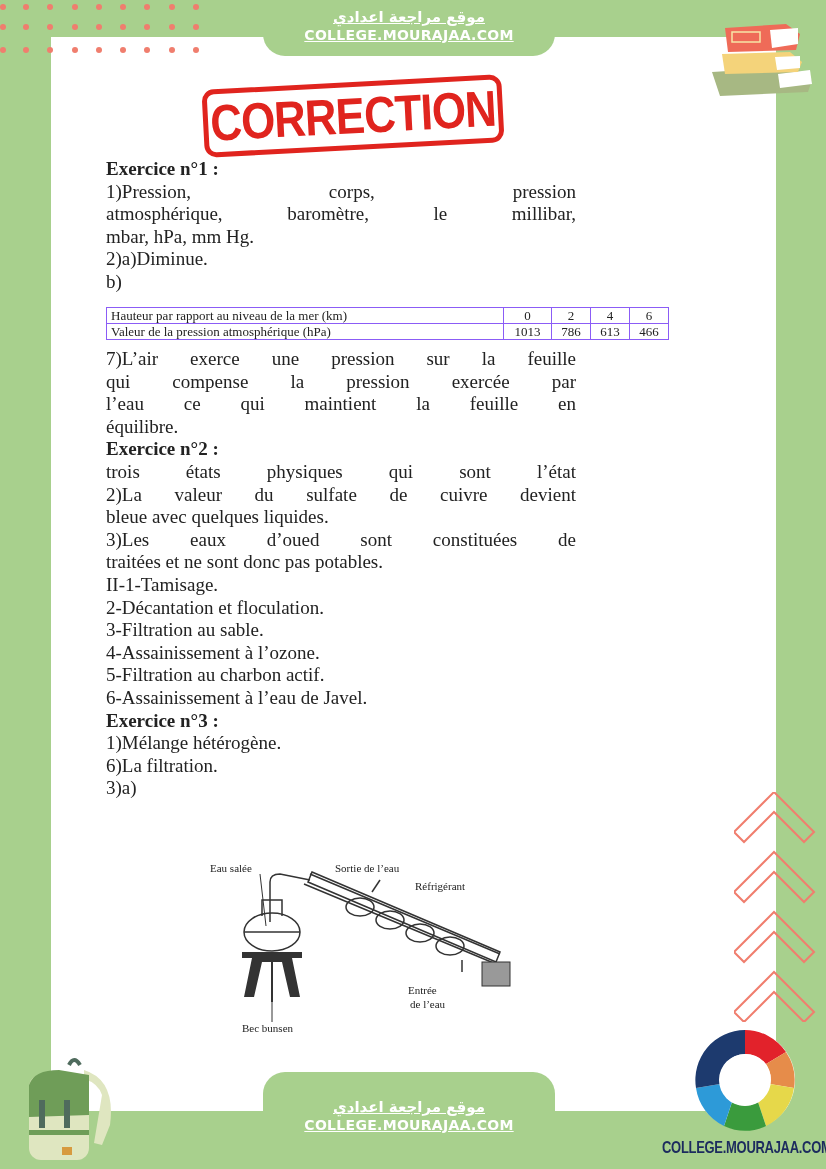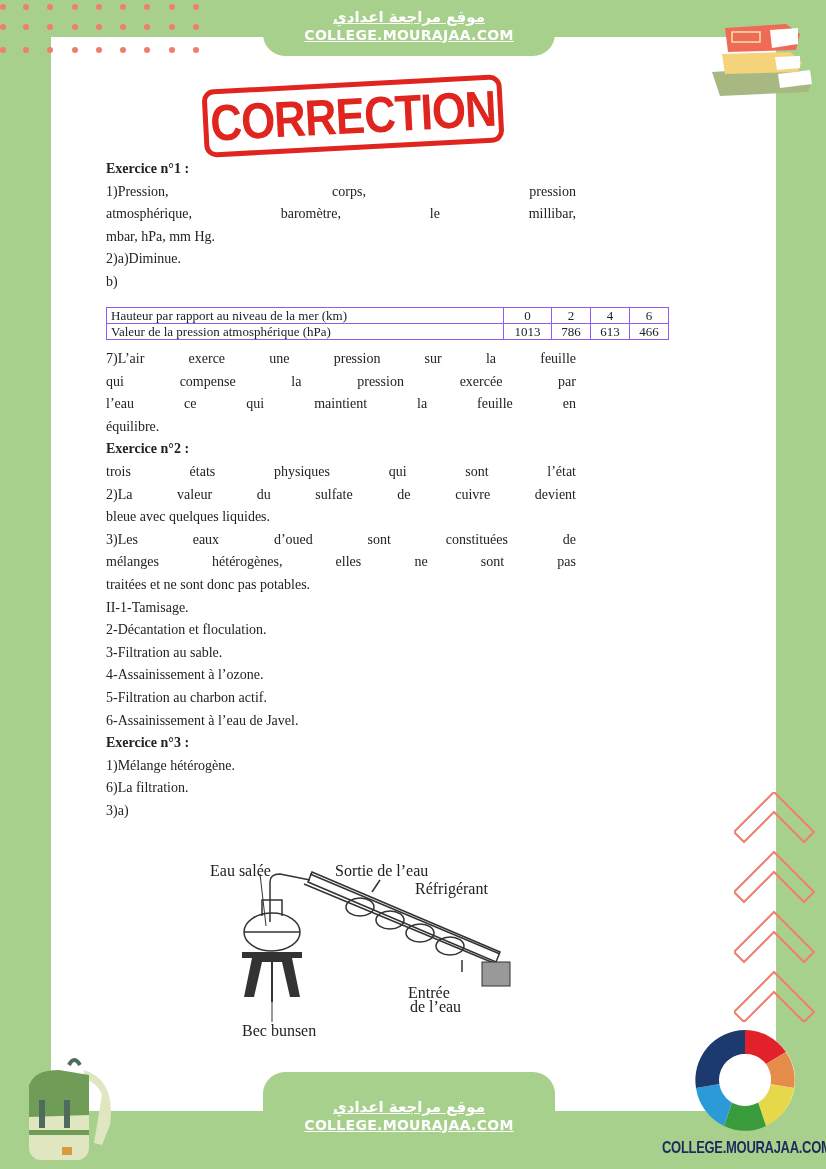--- a/index.html
+++ b/index.html
@@ -7,29 +7,29 @@
   .inner { position:absolute; left:51px; top:37px; width:725px; height:1074px; background:#ffffff; }
   .dots { position:absolute; left:0; top:0; }
   .dot { position:absolute; width:6px; height:6px; border-radius:50%; background:#f07e6e; }
   .tab { position:absolute; left:263px; width:292px; background:#a8d08d; border-radius:22px; text-align:center; color:#fff; font-family:"DejaVu Sans", sans-serif; }
   .tab.top { top:-20px; height:76px; padding-top:28px; box-sizing:border-box; }
   .tab.bottom { top:1072px; height:120px; padding-top:26px; box-sizing:border-box; }
   .tab .ar { font-size:15px; font-weight:bold; text-decoration:underline; line-height:18px; direction:rtl; }
   .tab .en { font-size:14px; font-weight:bold; text-decoration:underline; letter-spacing:0.3px; line-height:18px; }
   .stamp { position:absolute; left:203px; top:82px; width:300px; height:68px; transform:rotate(-3deg); border:5px solid #e0241e; border-radius:12px; box-sizing:border-box; display:flex; align-items:center; justify-content:center; }
   .stamp span { color:#e0241e; font-family:"Liberation Sans", sans-serif; font-weight:bold; font-size:44px; letter-spacing:-1px; transform:scaleY(1.15); }
-  .scan { position:absolute; left:106px; top:158px; width:470px; color:#222; font-size:14px; line-height:22.6px; }
+  .scan { position:absolute; left:106px; top:158px; width:470px; color:#222; font-size:19px; line-height:22.6px; }
   .scan p { margin:0; }
   .scan .h { font-weight:bold; }
   .just { text-align:justify; text-align-last:justify; }
   table.tbl { position:absolute; left:106px; top:307px; width:563px; border-collapse:collapse; font-size:13px; color:#222; }
   table.tbl td { border:1px solid #8b5cf6; padding:0 4px; height:15px; line-height:15px; text-align:center; }
   table.tbl td.lbl { text-align:left; width:388px; }
   .diagram { position:absolute; left:200px; top:862px; width:320px; height:180px; }
-  .dlabel { position:absolute; font-size:16px; color:#222; white-space:nowrap; }
+  .dlabel { position:absolute; font-size:11px; color:#222; white-space:nowrap; }
   .chev { position:absolute; }
   .books { position:absolute; left:700px; top:12px; width:120px; height:85px; }
   .bag { position:absolute; left:14px; top:1055px; width:100px; height:110px; }
   .logo { position:absolute; left:694px; top:1022px; width:102px; height:118px; }
   .logo-text { position:absolute; left:662px; top:1140px; width:164px; text-align:center; font-family:"Liberation Sans", sans-serif; font-weight:bold; font-size:13px; color:#1c2b5e; letter-spacing:-0.3px; transform:scaleY(1.3); }
 </style>
 </head>
 <body>
 
 <div class="dots">
@@ -117,21 +117,20 @@
 <div class="scan" style="top:348px">
   <p class="just">7)L’air exerce une pression sur la feuille</p>
   <p class="just">qui compense la pression exercée par</p>
   <p class="just">l’eau ce qui maintient la feuille en</p>
   <p>équilibre.</p>
   <p class="h">Exercice n°2 :</p>
   <p class="just">trois états physiques qui sont l’état</p>
   <p class="just">2)La valeur du sulfate de cuivre devient</p>
   <p>bleue avec quelques liquides.</p>
   <p class="just">3)Les eaux d’oued sont constituées de</p>
-  <p class="just">mélanges hétérogènes, elles ne sont pas</p>
   <p>traitées et ne sont donc pas potables.</p>
   <p>II-1-Tamisage.</p>
   <p>2-Décantation et floculation.</p>
   <p>3-Filtration au sable.</p>
   <p>4-Assainissement à l’ozone.</p>
   <p>5-Filtration au charbon actif.</p>
   <p>6-Assainissement à l’eau de Javel.</p>
   <p class="h">Exercice n°3 :</p>
   <p>1)Mélange hétérogène.</p>
   <p>6)La filtration.</p>

